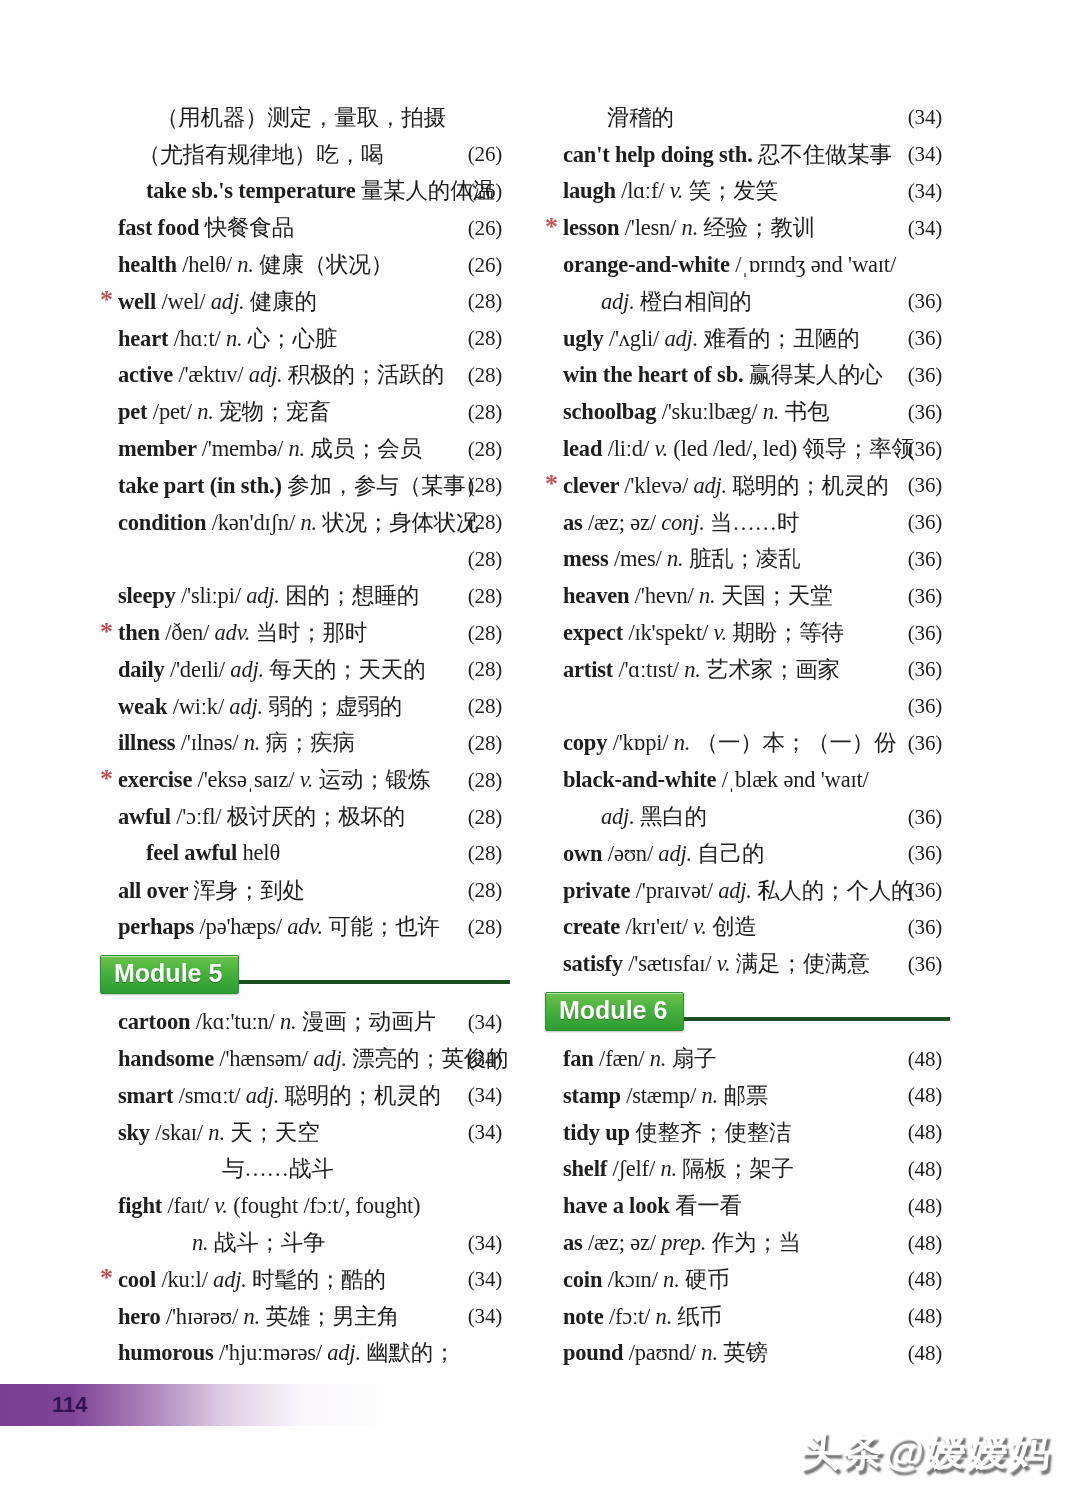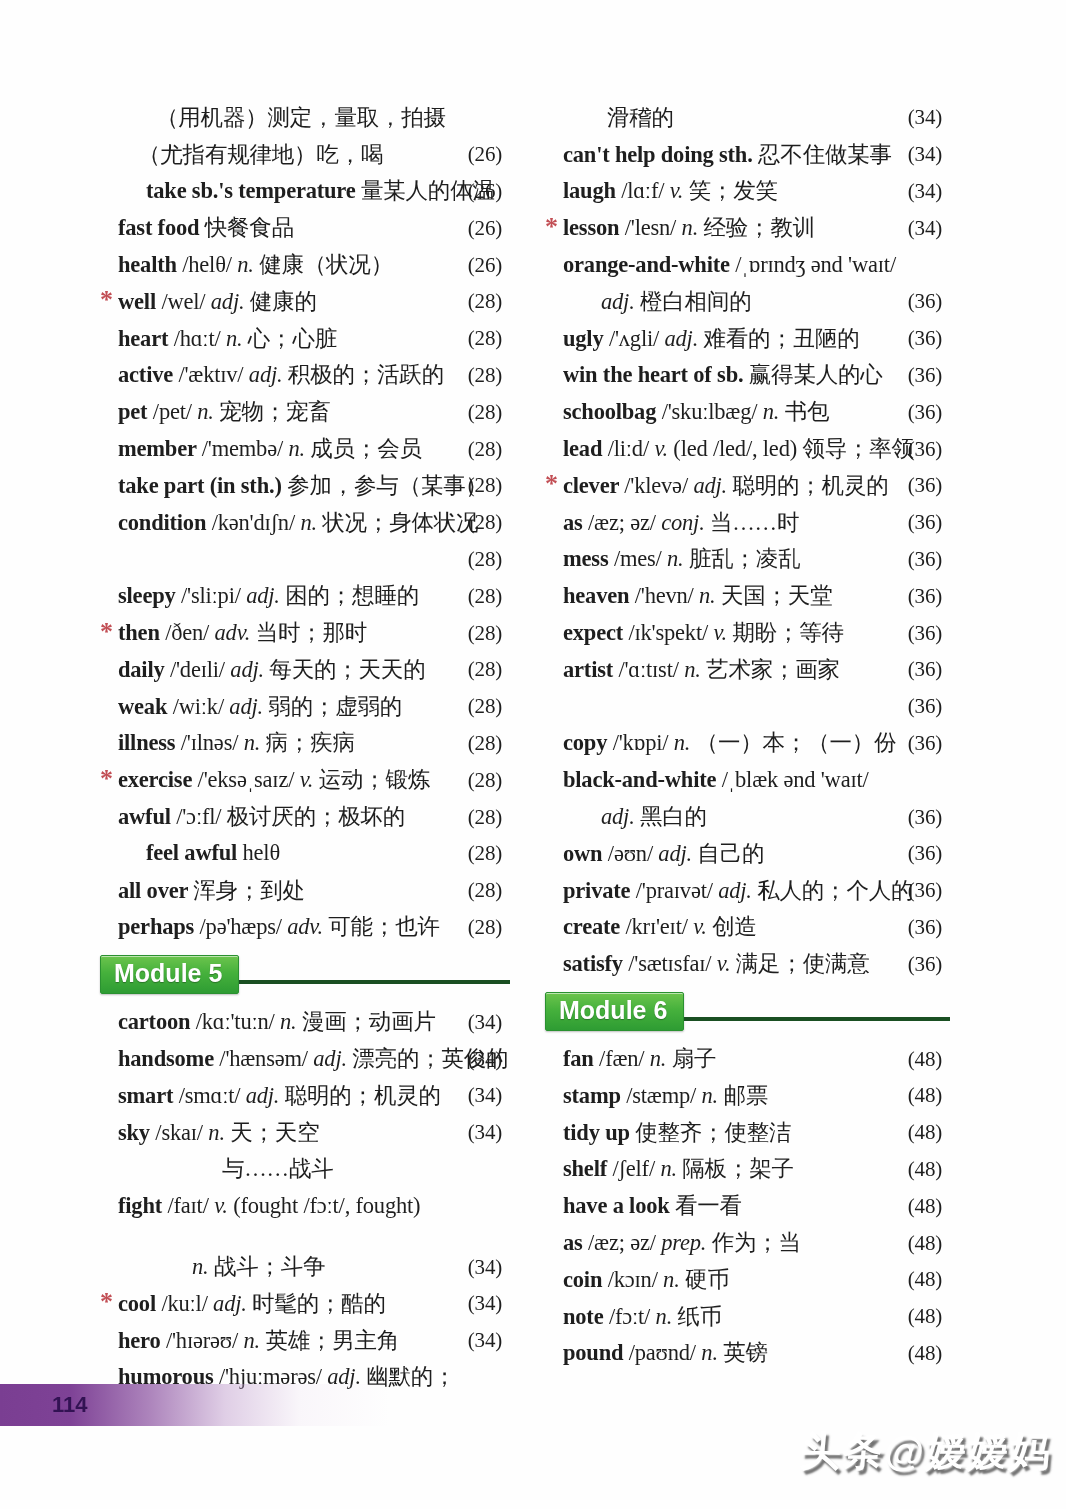--- a/index.html
+++ b/index.html
@@ -14,21 +14,21 @@
   .row{
     position:relative;height:36.8px;display:flex;align-items:center;
     font-size:22.5px;letter-spacing:-0.2px;
   }
   .row .txt{white-space:nowrap;}
   .ind0{padding-left:18px;}
   .ind1{padding-left:38px;}
   .ind2{padding-left:46px;}
   .ind3{padding-left:56px;}
   .ind4{padding-left:62px;}
-  .ind5{padding-left:92px;margin-top:24px;}
+  .ind5{padding-left:92px;}
   .ind6{padding-left:122px;}
   .sb{font-weight:bold;}
   .si{font-style:italic;}
   .sr{font-style:normal;}
   .star{
     position:absolute;left:0;top:50%;transform:translateY(-54%);
     color:#c24f55;font-size:26px;font-weight:bold;line-height:1;
   }
   .pg{
     position:absolute;right:8px;top:50%;transform:translateY(-50%);

